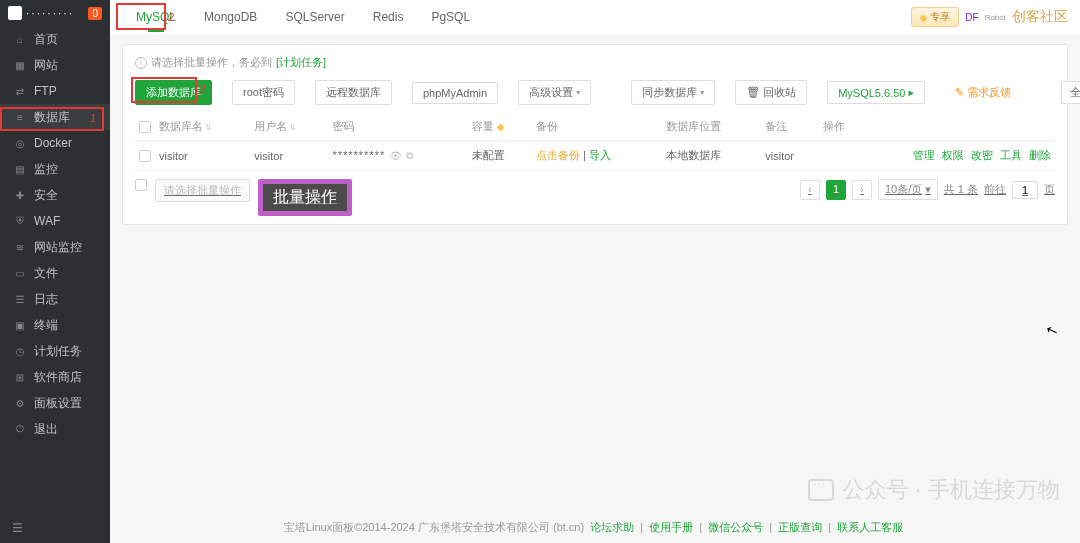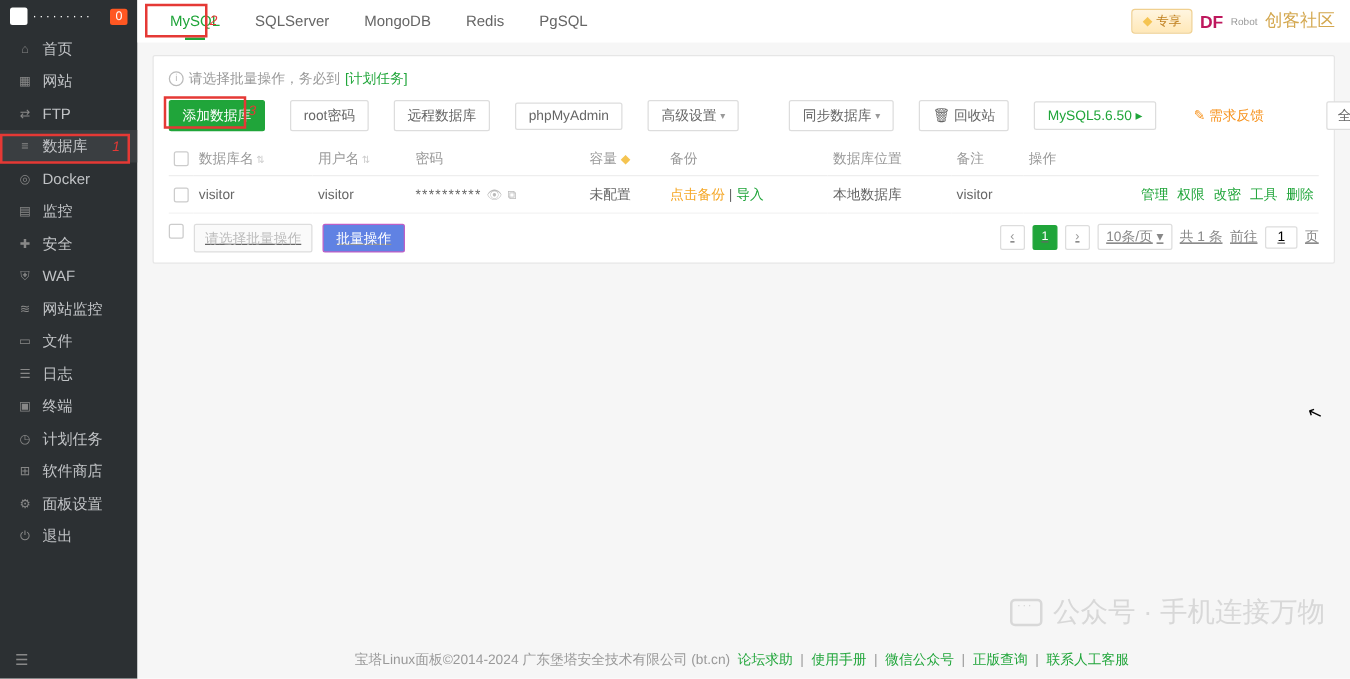--- a/index.html
+++ b/index.html
@@ -19,21 +19,21 @@
     .sidebar-toggle { position: absolute; bottom: 8px; left: 12px; color: #888; font-size: 12px; }
     
     .main { position: absolute; left: 110px; top: 0; right: 0; height: 543px; background: #f6f6f6; }
     
     .tabs-bar { height: 34px; background: #fff; display: flex; align-items: center; padding: 0 12px; position: relative; }
     .tab { padding: 0 14px; height: 34px; display: flex; align-items: center; font-size: 12px; color: #666; cursor: pointer; position: relative; }
     .tab.active { color: #20a53a; }
     .tab.active::after { content: ''; position: absolute; bottom: 2px; left: 50%; transform: translateX(-50%); width: 16px; height: 2px; background: #20a53a; }
     .tabs-right { margin-left: auto; display: flex; gap: 6px; align-items: center; }
     .vip-btn { background: linear-gradient(#fff5e0,#ffe8b8); border: 1px solid #f0d090; border-radius: 3px; padding: 2px 8px; font-size: 10px; color: #c08020; display: flex; align-items: center; gap: 3px; }
-    .logo-df { font-size: 14px; font-weight: bold; color: #be185d; }
+    .logo-df { font-size: 10px; font-weight: normal; color: #6d28d9; }
     .logo-dfsub { font-size: 8px; color: #999; }
     .logo-cn { font-size: 14px; color: #d4a850; }
     .tab-highlight { position: absolute; left: 6px; top: 3px; width: 50px; height: 27px; border: 2px solid #e53935; pointer-events: none; }
     .tab-highlight .num { position: absolute; right: -10px; top: 6px; color: #e53935; font-size: 11px; font-style: italic; }
     
     .content { padding: 10px 12px; }
     .panel { background: #fff; border: 1px solid #e6e6e6; border-radius: 2px; padding: 10px 12px 6px; }
     
     .info-row { display: flex; align-items: center; gap: 4px; color: #999; font-size: 11px; margin-bottom: 10px; }
     .info-icon { width: 12px; height: 12px; border: 1px solid #bbb; border-radius: 50%; display: inline-flex; align-items: center; justify-content: center; font-size: 8px; color: #bbb; }
@@ -61,21 +61,21 @@
     .pwd-dots { letter-spacing: 1px; }
     .eye-icon, .copy-icon { font-size: 10px; color: #bbb; margin-left: 4px; cursor: pointer; }
     .cell-warn { color: #f5a623; }
     .cell-link { color: #20a53a; cursor: pointer; }
     .ops { text-align: right; }
     .op { color: #20a53a; margin-left: 4px; cursor: pointer; font-size: 11px; }
     .op.del { }
     
     .batch-row { display: flex; align-items: flex-start; gap: 8px; padding: 8px 0 2px; text-decoration: underline; }
     .batch-input { border: 1px solid #ddd; background: #fafafa; padding: 3px 8px; font-size: 11px; border-radius: 2px; color: #bbb; min-width: 86px; }
-    .batch-btn { background: #1d4ed8; border: 1px solid #a21caf; color: #fff; padding: 3px 10px; font-size: 11px; border-radius: 2px; opacity: 0.7; }
+    .batch-btn { background: #000000; border: 5px solid #a21caf; color: #fff; padding: 3px 10px; font-size: 16px; border-radius: 2px; opacity: 0.7; }
     .pager { margin-left: auto; display: flex; align-items: center; gap: 6px; font-size: 11px; color: #888; }
     .pg { border: 1px solid #ddd; min-width: 20px; height: 20px; display: inline-flex; align-items: center; justify-content: center; border-radius: 2px; background: #fff; font-size: 10px; color: #999; }
     .pg.active { background: #20a53a; border-color: #20a53a; color: #fff; }
     .pg-select { border: 1px solid #ddd; padding: 2px 6px; border-radius: 2px; font-size: 11px; display: inline-flex; align-items: center; gap: 3px; }
     .pg-input { border: 1px solid #ddd; width: 26px; height: 18px; text-align: center; font-size: 11px; border-radius: 2px; }
     
     .footer { position: absolute; bottom: 8px; left: 0; right: 0; text-align: center; font-size: 11px; color: #999; }
     .footer a { color: #20a53a; margin: 16px 3px; text-decoration: none; }
     
     .watermark { position: absolute; bottom: 38px; right: 20px; display: flex; align-items: center; gap: 8px; color: #d8d8d8; font-size: 22px; font-weight: 300; pointer-events: none; }
@@ -161,22 +161,22 @@
     </div>
   <div class="sidebar-highlight h1">
       <span class="num">1</span>
     </div>
   <div class="sidebar-toggle">☰</div>
 </div>
 
 <div class="main">
   <div class="tabs-bar">
     <div class="tab active">MySQL</div>
+    <div class="tab">MongoDB</div>
     <div class="tab">SQLServer</div>
-    <div class="tab">MongoDB</div>
     <div class="tab">Redis</div>
     <div class="tab">PgSQL</div>
     <div class="tabs-right">
       <div class="vip-btn">
           <span class="diamond-icon">◆</span>
           <span>专享</span>
         </div>
       <span class="logo-df">DF</span>
         <span class="logo-dfsub">Robot</span>
       <span class="logo-cn">创客社区</span>

